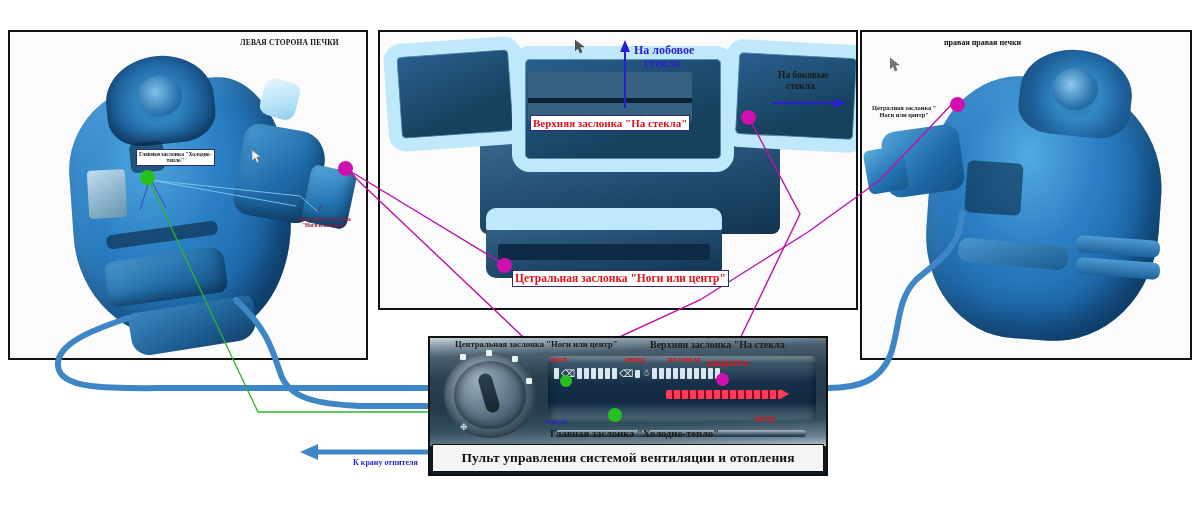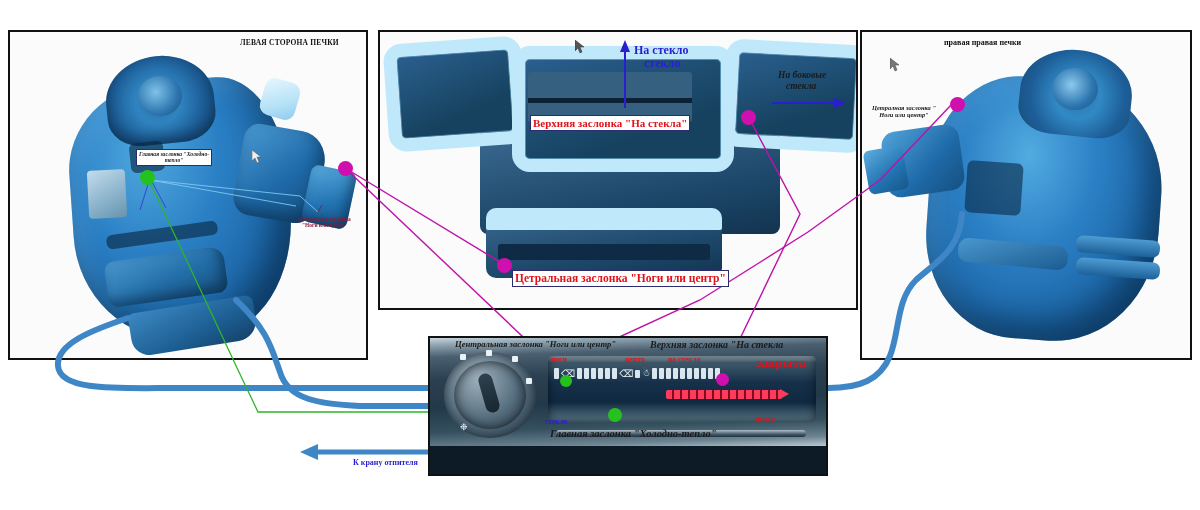--- a/index.html
+++ b/index.html
@@ -71,21 +71,21 @@
   .rh-outlet{left:4px;top:116px;width:40px;height:44px;border-radius:6px;
      background:linear-gradient(150deg,#5badde,#2273b2 60%,#17578a);transform:rotate(-10deg);}
   .rh-pipe{position:absolute;background:linear-gradient(180deg,#4e9cd2,#1d6199);border-radius:7px;}
 
   
   .lbl{position:absolute;white-space:nowrap;font-family:"Liberation Serif",serif;
        font-weight:bold;line-height:1.12;}
   .lbl-box{background:#fff;border:1px solid #2b2b6e;padding:1px 2px;}
   .lbl-red{color:#e0121a;}
   .lbl-blue{color:#2a1fd0;}
-  .lbl-dark{color:#1a1a1a;font-style:italic;}
+  .lbl-dark{color:#1a1a1a;}
   .lbl-maroon{color:#8b1a3a;}
 
   
   svg.wires{position:absolute;left:0;top:0;width:1200px;height:510px;overflow:visible;}
 
   
   #console{position:absolute;left:428px;top:336px;width:400px;height:140px;
      border:2px solid #111;box-sizing:border-box;background:#0d1b26;}
   .console-face{position:absolute;left:0;top:0;right:0;height:108px;
      background:linear-gradient(178deg,#c9d6dd 0%,#8fa3b0 6%,#4a5f70 16%,#2b4050 34%,
@@ -224,21 +224,21 @@
   <div class="lbl lbl-box lbl-dark" style="left:136px;top:149px;font-size:5.6px;text-align:center;">
     <span>Главная   заслонка "Холодно-</span><br>
     <span>тепло"</span>
   </div>
   <div class="lbl lbl-maroon" style="left:298px;top:216px;font-size:5.4px;text-align:center;">
     <span>Цетральная заслонка</span><br>
     <span>"Ноги или центр"</span>
   </div>
 
   <div class="lbl lbl-blue" style="left:634px;top:44px;font-size:12px;text-align:left;">
-    <span>На стекло</span><br>
+    <span>На лобовое</span><br>
     <span style="margin-left:10px;display:inline-block;">стекло</span>
   </div>
   <div class="lbl lbl-dark" style="left:778px;top:70px;font-size:9.5px;text-align:left;font-weight:bold;">
     <span>На боковые</span><br>
     <span style="margin-left:8px;display:inline-block;">стекла</span>
   </div>
   <div class="lbl lbl-box lbl-red" style="left:530px;top:115px;font-size:11px;">Верхняя   заслонка "На стекла"</div>
   <div class="lbl lbl-box lbl-red" style="left:512px;top:270px;font-size:11.5px;">Цетральная заслонка "Ноги или центр"</div>
 
   <div class="lbl lbl-dark" style="left:872px;top:104px;font-size:6.4px;text-align:center;">
@@ -284,29 +284,30 @@
           <span class="tick"></span>
           <span class="tick"></span>
         </div>
         <div class="redbar"></div>
         <div class="redbar-tip"></div>
       </div>
 
       <div class="lever"></div>
     </div>
 
+    <div class="console-caption">Пульт управления системой вентиляции и отопления</div>
   </div>
 
   <div class="lbl lbl-dark" style="left:455px;top:340px;font-size:8.6px;">Центральная заслонка "Ноги или центр"</div>
   <div class="lbl lbl-dark" style="left:650px;top:339px;font-size:10px;">Верхняя   заслонка "На стекла</div>
 
   <div class="lbl lbl-red" style="left:543px;top:356px;font-size:7.5px;padding-left:8px;">ноги</div>
   <div class="lbl lbl-red" style="left:625px;top:356px;font-size:7.5px;">центр</div>
   <div class="lbl lbl-red" style="left:668px;top:356px;font-size:7.5px;">на стекла</div>
-  <div class="lbl lbl-red" style="left:756px;top:356px;font-size:13px;">закрыта</div>
+  <div class="lbl lbl-red" style="left:706px;top:356px;font-size:11px;">закрыта</div>
 
   <div class="lbl lbl-blue" style="left:545px;top:418px;font-size:7.5px;">стекло</div>
   <div class="lbl lbl-red" style="left:755px;top:415px;font-size:7.5px;">центр</div>
 
   <div class="lbl lbl-dark" style="left:550px;top:428px;font-size:10.5px;">Главная   заслонка "Холодно-тепло"</div>
 
   <div class="lbl lbl-blue" style="left:305px;top:459px;font-size:8px;font-weight:bold;padding-left:48px;">К крану отпителя</div>
 
   <div class="dot dot-green" style="left:140px;top:170px;width:15px;height:15px;"></div>
   <div class="dot dot-magenta" style="left:338px;top:161px;width:15px;height:15px;"></div>

